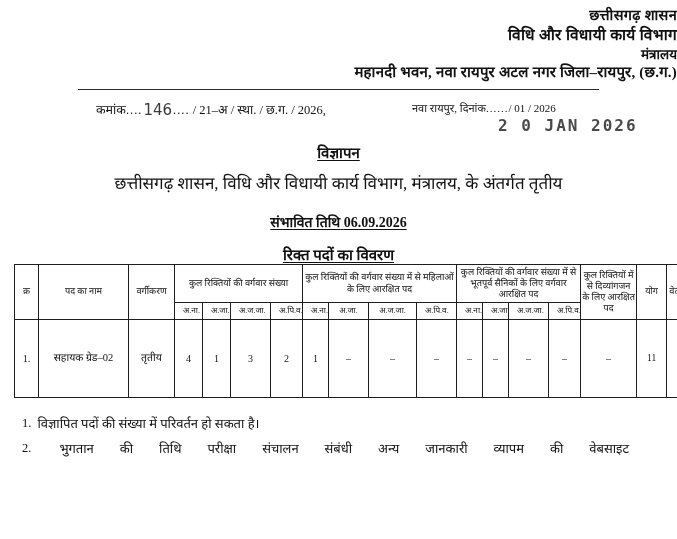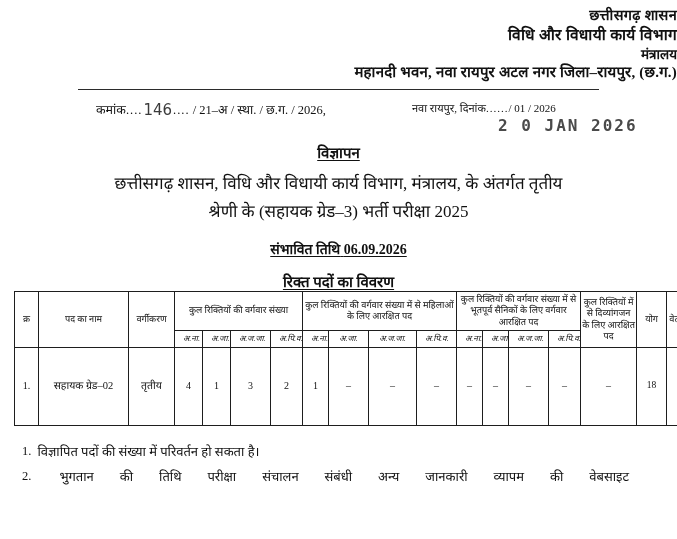--- a/index.html
+++ b/index.html
@@ -141,21 +141,20 @@
     overflow: hidden;
   }
   table.vac th.grp {
     font-size: 9.2px;
     padding: 2px 2px;
   }
   table.vac th.sub {
     font-size: 8.2px;
     padding: 3px 8px;
     white-space: nowrap;
-    font-style: italic;
   }
   table.vac th.tall {
     font-size: 9.2px;
   }
   td.data {
     height: 74px;
     font-size: 10px;
   }
   td.post-name {
     font-size: 10.5px;
@@ -218,21 +217,20 @@
     </div>
     <div class="stamp">2 0 JAN 2026</div>
   </div>
 
   <div class="center-title">
     <span class="u">विज्ञापन</span>
   </div>
 
   <div class="subject">
     <div>छत्तीसगढ़ शासन, विधि और विधायी कार्य विभाग, मंत्रालय, के अंतर्गत तृतीय</div>
-    <div>श्रेणी के (सहायक ग्रेड–3) भर्ती परीक्षा 2025</div>
   </div>
 
   <div class="prob-date">
     <span class="u">
       <span>संभावित तिथि</span>
       <span>06.09.2026</span>
     </span>
   </div>
 
   <div class="table-title">
@@ -305,21 +303,21 @@
           <td class="data dash">–</td>
           <td class="data dash">–</td>
           <td class="data dash">–</td>
 
           <td class="data dash">–</td>
           <td class="data dash">–</td>
           <td class="data dash">–</td>
           <td class="data dash">–</td>
 
           <td class="data dash">–</td>
-          <td class="data total-val">18</td>
+          <td class="data total-val">11</td>
           <td class="data paymatrix">
             <div>वेतन</div>
             <div>मेट्रिक्स</div>
             <div>लेवल–4</div>
             <div>(5200–</div>
             <div>20200</div>
             <div>+1900)</div>
           </td>
         </tr>
       </tbody>

